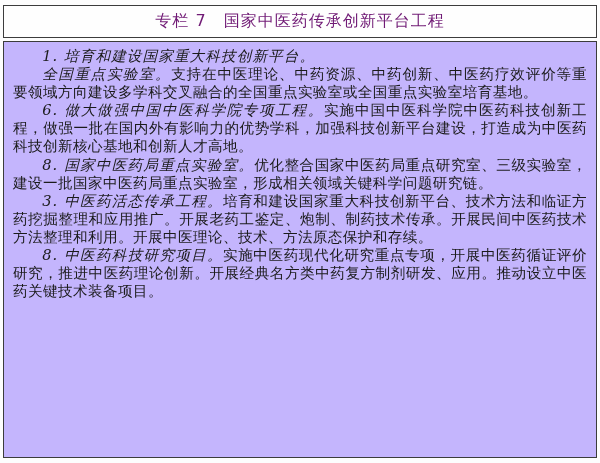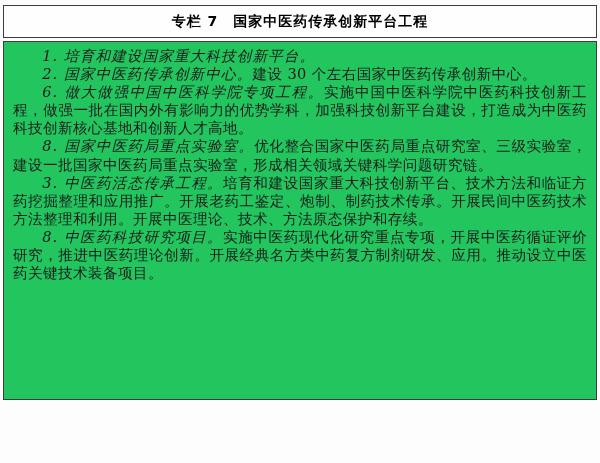--- a/index.html
+++ b/index.html
@@ -22,31 +22,31 @@
     border: 1px solid #3c3c3c;
     height: 33px;
     display: flex;
     align-items: center;
     justify-content: center;
     background: #fefefe;
     margin-bottom: 3px;
   }
   .title-text {
     font-family: "DejaVu Sans", "Liberation Sans", sans-serif;
-    font-weight: bold;
-    font-size: 14px;
+    font-weight: normal;
+    font-size: 16px;
     letter-spacing: 1px;
-    color: #000000;
+    color: #701a75;
     white-space: pre;
   }
   .body-box {
     box-sizing: border-box;
     border: 1px solid #3c3c3c;
-    background: #22c55e;
-    height: 359px;
+    background: #c4b5fd;
+    height: 417px;
     padding: 5px 9px 4px 9px;
     overflow: hidden;
   }
   .body-box p {
     margin: 0;
     padding: 0;
     text-indent: 2em;
     font-size: 14.6px;
     line-height: 18.1px;
     letter-spacing: 0.4px;
@@ -66,20 +66,20 @@
 
 <div class="page">
 
   <div class="title-box">
     <span class="title-text">专栏 7　国家中医药传承创新平台工程</span>
   </div>
 
   <div class="body-box">
 
   <p><span class="lead">1. 培育和建设国家重大科技创新平台。</span></p>
-      <p><span class="lead">2. 国家中医药传承创新中心。</span><span class="ptext">建设 30 个左右国家中医药传承创新中心。</span></p>
+      <p><span class="lead">全国重点实验室。</span><span class="ptext">支持在中医理论、中药资源、中药创新、中医药疗效评价等重要领域方向建设多学科交叉融合的全国重点实验室或全国重点实验室培育基地。</span></p>
       <p><span class="lead">6. 做大做强中国中医科学院专项工程。</span><span class="ptext">实施中国中医科学院中医药科技创新工程，做强一批在国内外有影响力的优势学科，加强科技创新平台建设，打造成为中医药科技创新核心基地和创新人才高地。</span></p>
       <p><span class="lead">8. 国家中医药局重点实验室。</span><span class="ptext">优化整合国家中医药局重点研究室、三级实验室，建设一批国家中医药局重点实验室，形成相关领域关键科学问题研究链。</span></p>
       <p><span class="lead">3. 中医药活态传承工程。</span><span class="ptext">培育和建设国家重大科技创新平台、技术方法和临证方药挖掘整理和应用推广。开展老药工鉴定、炮制、制药技术传承。开展民间中医药技术方法整理和利用。开展中医理论、技术、方法原态保护和存续。</span></p>
       <p><span class="lead">8. 中医药科技研究项目。</span><span class="ptext">实施中医药现代化研究重点专项，开展中医药循证评价研究，推进中医药理论创新。开展经典名方类中药复方制剂研发、应用。推动设立中医药关键技术装备项目。</span></p>
     </div>
 
 </div>
 
 </body></html>

